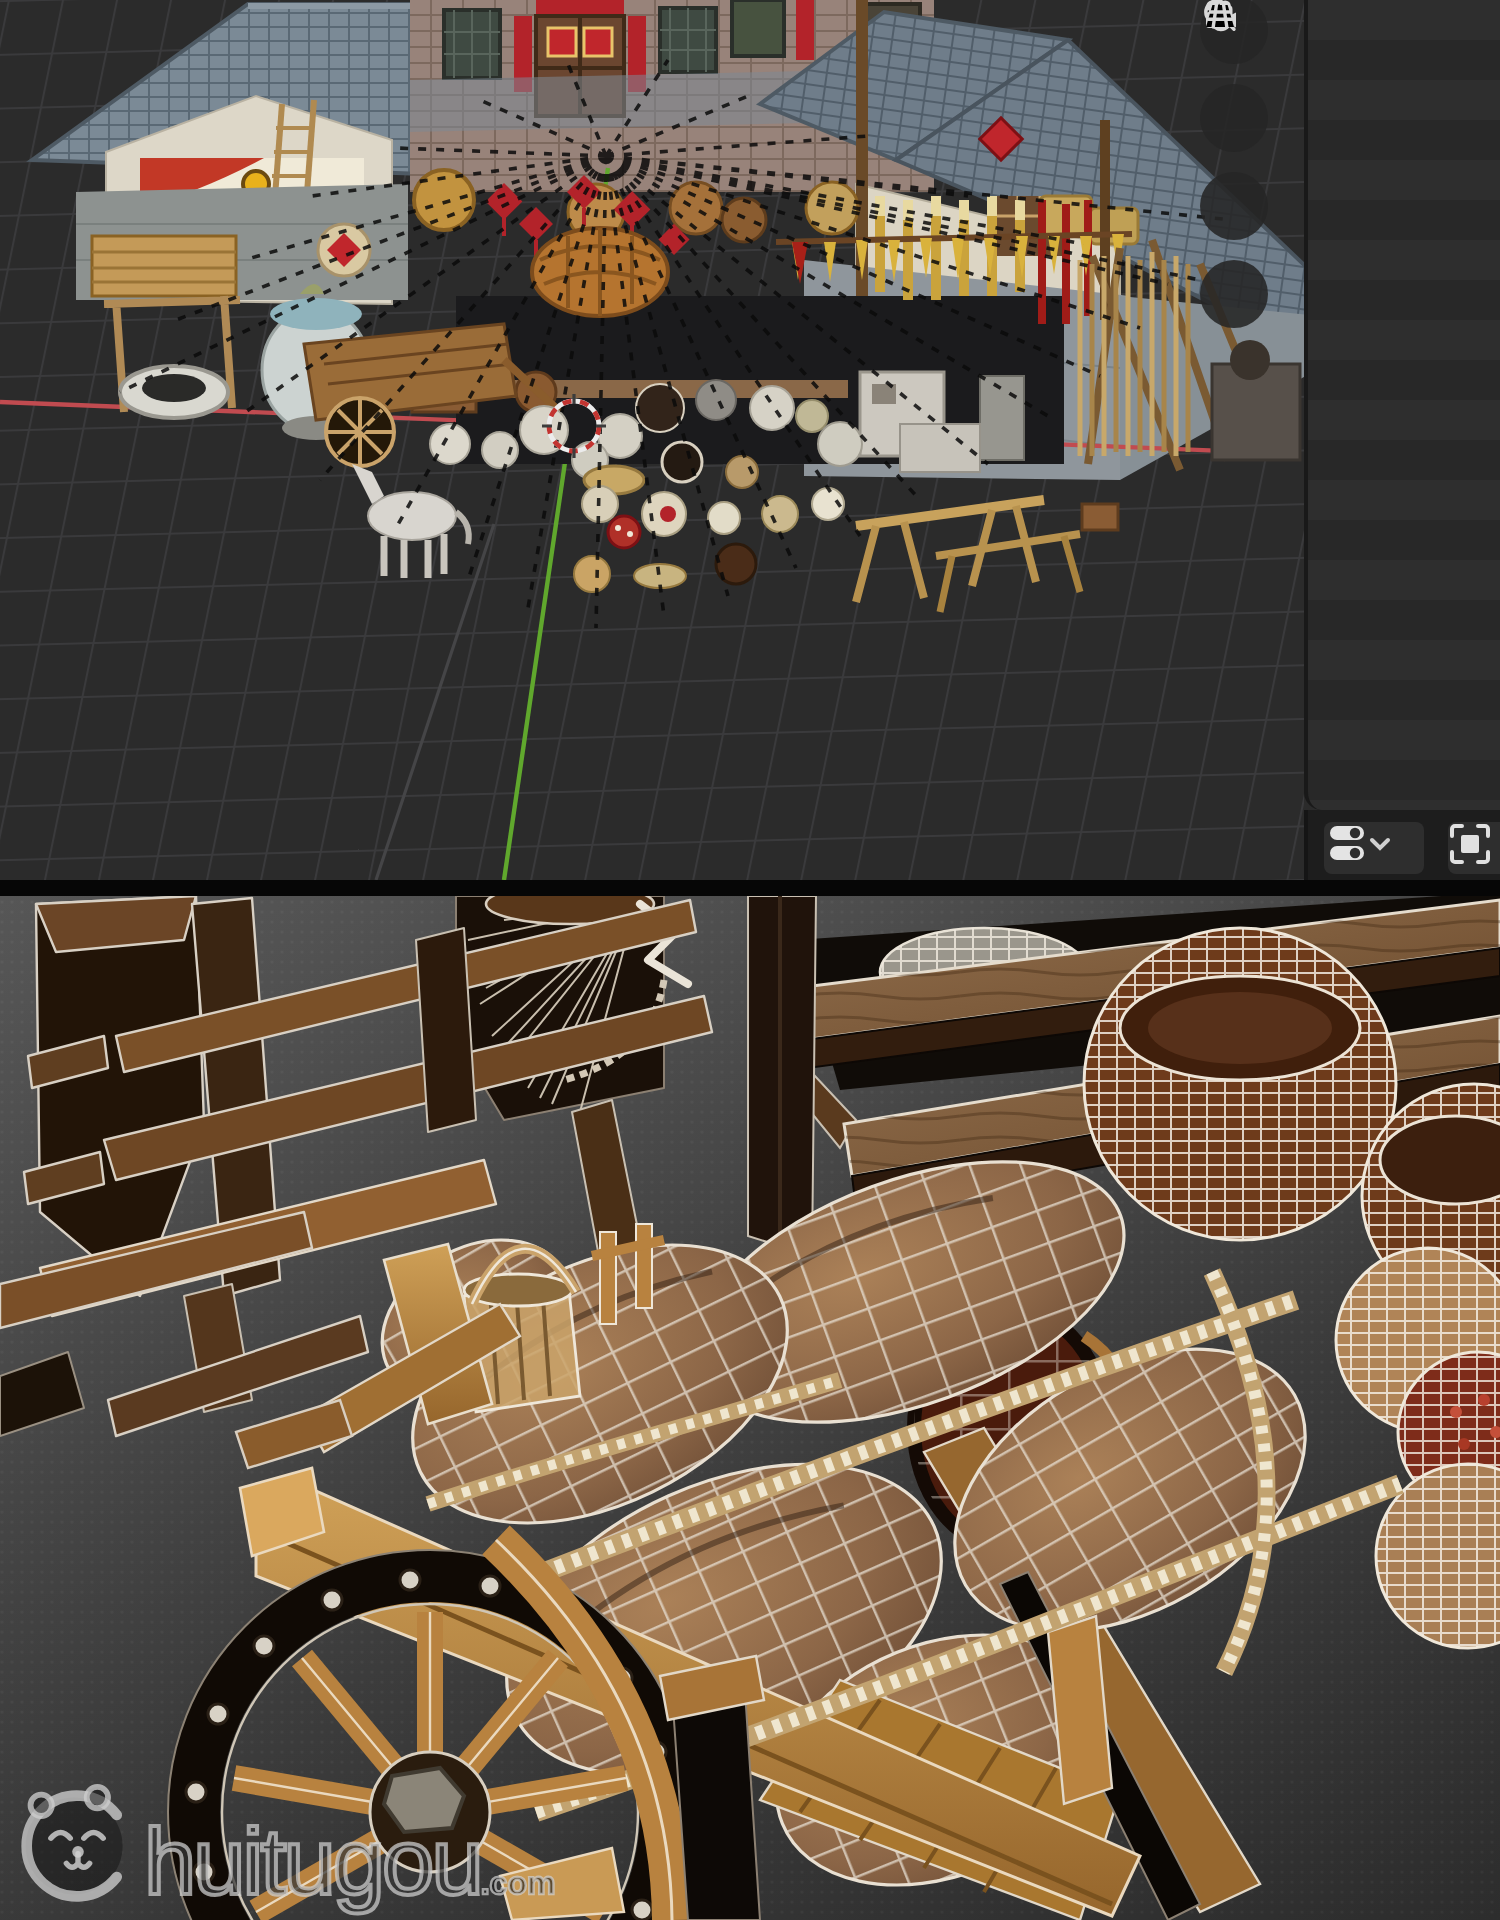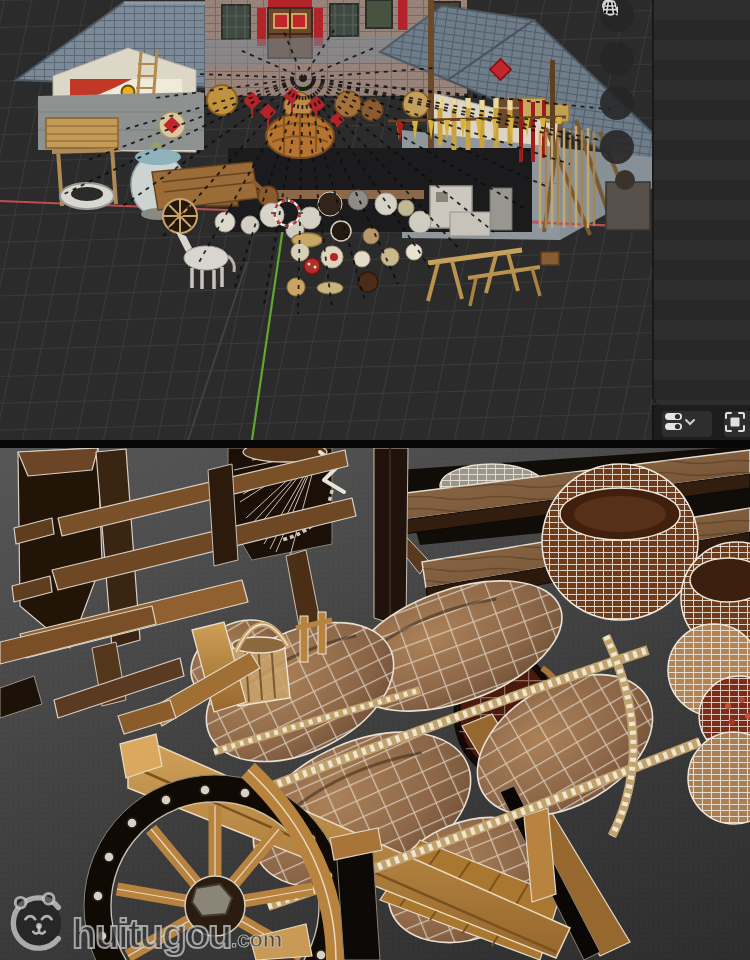--- a/index.html
+++ b/index.html
@@ -34,24 +34,24 @@
   
   #separator{position:absolute;left:0;top:440px;width:750px;height:8px;background:#060606;}
 
   
   #bottom-viewport{position:absolute;left:0;top:448px;width:750px;height:512px;
     background:linear-gradient(160deg,#565656 0%,#4a4a4a 28%,#3c3c3c 58%,#2d2d2d 100%);}
   #bottom-viewport > svg{position:absolute;left:0;top:0;}
 
   
   #watermark{position:absolute;left:8px;top:444px;display:flex;align-items:flex-end;}
-  .wm-brand{font-weight:700;font-size:40px;line-height:1;letter-spacing:-1.5px;
+  .wm-brand{font-weight:400;font-size:47px;line-height:1;letter-spacing:-1.5px;
     color:rgba(24,24,24,.60);-webkit-text-stroke:2px rgba(206,206,206,.72);
     text-shadow:0 0 1px rgba(190,190,190,.35);}
-  .wm-suffix{font-weight:800;font-size:22px;line-height:1;padding-bottom:3px;
+  .wm-suffix{font-weight:800;font-size:16px;line-height:1;padding-bottom:3px;
     color:rgba(24,24,24,.60);-webkit-text-stroke:1.2px rgba(206,206,206,.72);}
   #wm-logo{margin-right:2px;}
 </style>
 </head>
 <body>
 
 <div id="stage">
 
   <div id="top-viewport">
     <svg width="750" height="440" viewBox="0 0 750 440">

